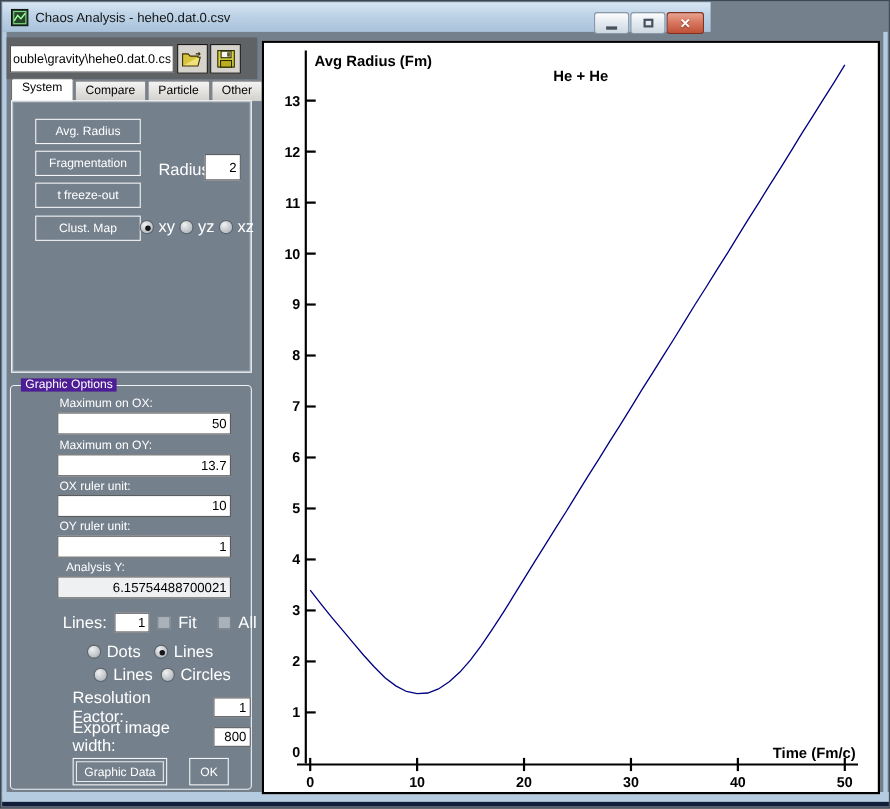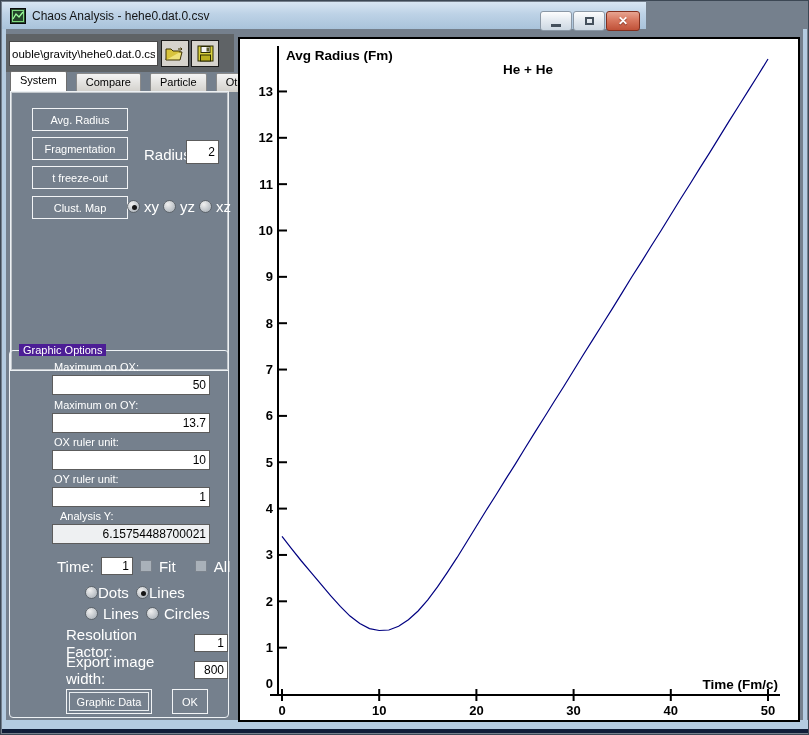--- a/index.html
+++ b/index.html
@@ -25,23 +25,23 @@
   #toolbar{position:absolute;left:5px;top:33px;width:228px;height:38px;background:#5f6366;}
   #path-input{position:absolute;left:3px;top:7px;width:149px;height:25px;border:1px solid #4a4a4a;
     background:#fff;font-size:11.5px;padding:0 2px;text-align:left;color:#000;}
   .toolbtn{position:absolute;top:6px;width:28px;height:27px;background:#d6d3cd;border:1px solid #1a1a1a;
     display:flex;align-items:center;justify-content:center;}
   #open-btn{left:155px;}
   #save-btn{left:185px;}
   
   #tabs{position:absolute;left:9px;top:70px;display:flex;align-items:flex-end;}
   .tab{height:19px;padding:2px 9px 0 9px;font-size:11px;color:#000;background:linear-gradient(#f4f4f4,#d2d0cb);
-    border:1px solid #8a8a8a;border-bottom:none;border-radius:2px 2px 0 0;margin-right:9px;}
+    border:1px solid #8a8a8a;border-bottom:none;border-radius:2px 2px 0 0;margin-right:1px;}
   .tab.active{height:21px;background:#fff;border-color:#6e6e6e;}
-  #tabpage{position:absolute;left:9px;top:90px;width:219px;height:280px;border:1px solid #edf1f4;
+  #tabpage{position:absolute;left:9px;top:90px;width:219px;height:248px;border:1px solid #edf1f4;
     box-shadow:inset 0 0 0 1px rgba(255,255,255,.55);padding-left:48px;}
   .btn-flat{position:absolute;left:21px;width:96px;height:23px;background:transparent;border:1px solid #f2f4f6;
     color:#fff;font-size:11px;display:flex;align-items:center;justify-content:center;}
   .lbl{color:#fff;font-size:15px;}
   .tinput{border:1px solid #5c5c5c;background:#fff;color:#000;font-size:12px;text-align:right;padding:0 3px;}
   .radio{width:13px;height:13px;border-radius:50%;display:inline-block;position:relative;flex:none;
     background:radial-gradient(circle at 35% 30%,#f0f0f0,#b8bec4 70%,#a7adb3);border:1px solid #5d646b;}
   .radio.sel::after{content:"";position:absolute;left:3.5px;top:3.5px;width:5px;height:5px;border-radius:50%;background:#151515;}
   .checkbox{width:12px;height:12px;display:inline-block;background:#a9b1b9;border:1px solid #7b838d;flex:none;}
   
@@ -145,29 +145,29 @@
     <span class="fldlbl" style="left:44px;top:85px;">OX ruler unit:</span>
     <input class="tinput fld" style="top: 99px;" type="text" value="10">
 
     <span class="fldlbl" style="left:44px;top:122px;text-align:center;">OY ruler unit:</span>
     <input class="tinput fld" style="top: 136px;" type="text" value="1">
 
     <span class="fldlbl" style="left:50px;top:159px;">Analysis Y:</span>
     <input class="tinput fld fld-ro" style="top: 173px;" type="text" readonly="" value="6.15754488700021">
 
     <div class="row" style="left:47px;top:206px;gap:7px;">
-      <span class="lbl">Time:</span>
+      <span class="lbl">Lines:</span>
       <input class="tinput" style="width: 32px; height: 18px;" type="text" value="1">
       <span class="checkbox"></span>
       <span class="lbl">Fit</span>
       <span class="checkbox" style="margin-left:12px;"></span>
       <span class="lbl">All</span>
     </div>
 
-    <div class="row" style="left:75px;top:233px;">
+    <div class="row" style="left:69px;top:233px;gap:5px;">
       <span class="radio"></span>
       <span class="lbl" style="width:38px;">Dots</span>
       <span class="radio sel"></span>
       <span class="lbl">Lines</span>
     </div>
     <div class="row" style="left:75px;top:254px;gap:5px;">
       <span class="radio"></span>
       <span class="lbl" style="width:38px;">Lines</span>
       <span class="radio"></span>
       <span class="lbl">Circles</span>

